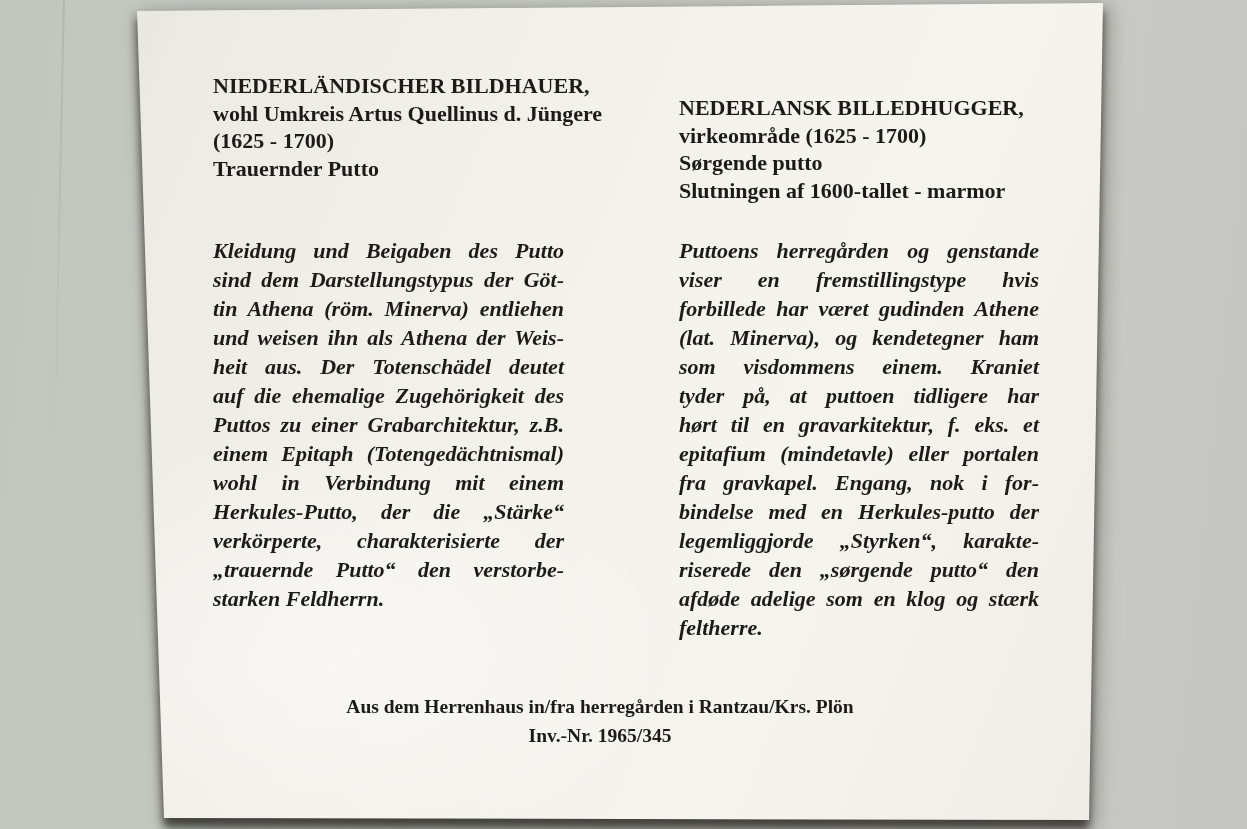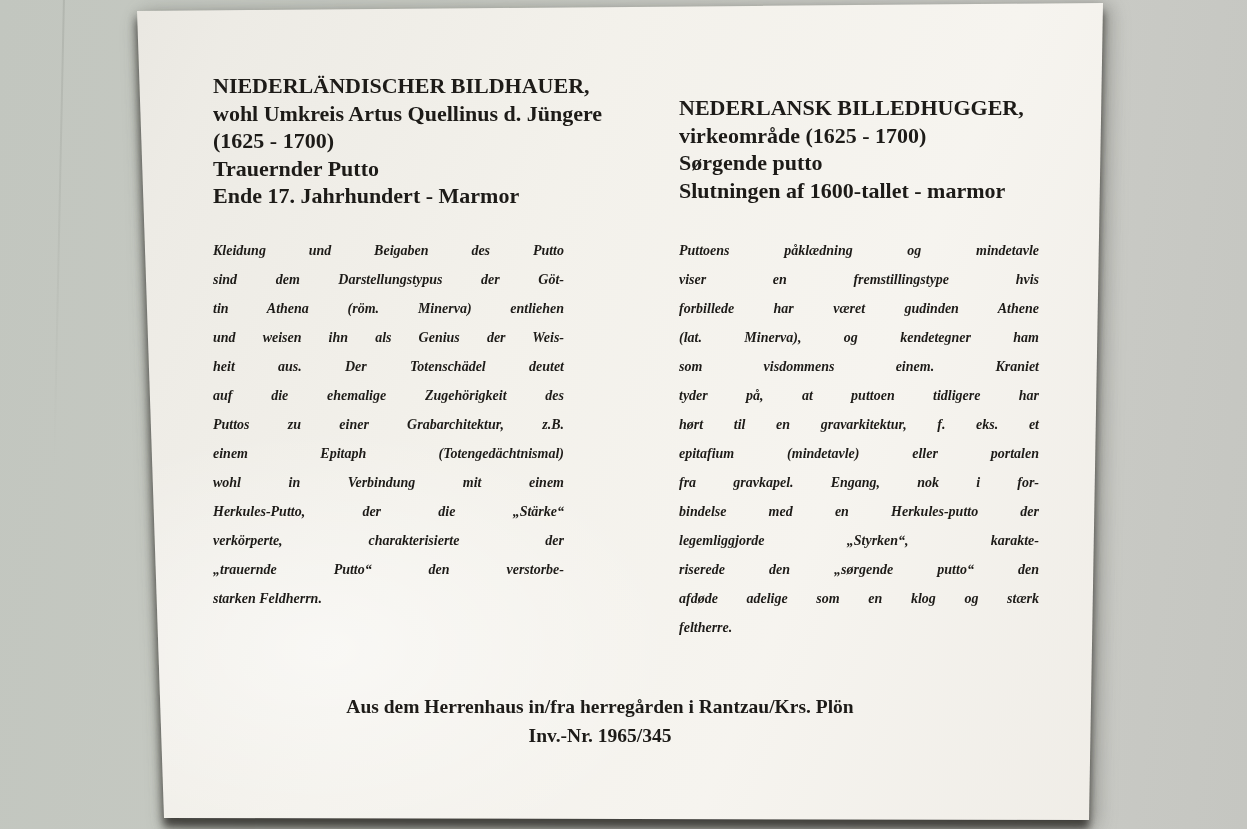--- a/index.html
+++ b/index.html
@@ -39,21 +39,21 @@
   .card {
     position: absolute; inset: 0;
     clip-path: polygon(137px 11px, 1103px 3px, 1089px 820px, 164px 818px);
     background:
       radial-gradient(ellipse 500px 320px at 330px 650px, rgba(255,255,255,0.5), rgba(255,255,255,0) 70%),
       linear-gradient(112deg, #e5e3dd 0%, #edebe5 15%, var(--card-bg) 40%, #f6f4ef 65%, #edeae4 100%);
   }
   .block { position: absolute; }
   .header { font-weight: bold; font-size: 22px; line-height: 27.5px; }
   .header .line { white-space: nowrap; }
-  .body   { font-weight: bold; font-style: italic; font-size: 14px; line-height: 29px; }
+  .body   { font-weight: bold; font-style: italic; font-size: 22px; line-height: 29px; }
   .de.header { left: 213px; top: 72px;  width: 360px; }
   .de.body   { left: 213px; top: 236px; width: 351px; }
   .da.header { left: 679px; top: 70px;  width: 366px; margin-top: 24px; }
   .da.body   { left: 679px; top: 236px; width: 360px; }
   .just { text-align: justify; text-align-last: justify; }
   .footer {
     left: 185px; top: 693px; width: 830px;
     text-align: center; font-weight: bold;
     font-size: 19.5px; line-height: 28.5px;
   }
@@ -63,48 +63,47 @@
 
 <div class="wall">
   <div class="card-wrap">
     <div class="card">
 
       <div class="block header de">
           <div class="line">NIEDERLÄNDISCHER BILDHAUER,</div>
           <div class="line">wohl Umkreis Artus Quellinus d. Jüngere</div>
           <div class="line">(1625 - 1700)</div>
           <div class="line">Trauernder Putto</div>
-          <div class="line">Ende 17. Jahrhundert - Marmor</div>
         </div>
 
       <div class="block body de">
           <div class="line just">Kleidung und Beigaben des Putto</div>
           <div class="line just">sind dem Darstellungstypus der Göt-</div>
           <div class="line just">tin Athena (röm. Minerva) entliehen</div>
-          <div class="line just">und weisen ihn als Genius der Weis-</div>
+          <div class="line just">und weisen ihn als Athena der Weis-</div>
           <div class="line just">heit aus. Der Totenschädel deutet</div>
           <div class="line just">auf die ehemalige Zugehörigkeit des</div>
           <div class="line just">Puttos zu einer Grabarchitektur, z.B.</div>
           <div class="line just">einem Epitaph (Totengedächtnismal)</div>
           <div class="line just">wohl in Verbindung mit einem</div>
           <div class="line just">Herkules-Putto, der die „Stärke“</div>
           <div class="line just">verkörperte, charakterisierte der</div>
           <div class="line just">„trauernde Putto“ den verstorbe-</div>
           <div class="line">starken Feldherrn.</div>
         </div>
 
       <div class="block header da">
           <div class="line">NEDERLANSK BILLEDHUGGER,</div>
           <div class="line">virkeområde (1625 - 1700)</div>
           <div class="line">Sørgende putto</div>
           <div class="line">Slutningen af 1600-tallet - marmor</div>
         </div>
 
       <div class="block body da">
-          <div class="line just">Puttoens påklædning og mindetavle</div>
+          <div class="line just">Puttoens herregården og genstande</div>
           <div class="line just">viser en fremstillingstype hvis</div>
           <div class="line just">forbillede har været gudinden Athene</div>
           <div class="line just">(lat. Minerva), og kendetegner ham</div>
           <div class="line just">som visdommens einem. Kraniet</div>
           <div class="line just">tyder på, at puttoen tidligere har</div>
           <div class="line just">hørt til en gravarkitektur, f. eks. et</div>
           <div class="line just">epitafium (mindetavle) eller portalen</div>
           <div class="line just">fra gravkapel. Engang, nok i for-</div>
           <div class="line just">bindelse med en Herkules-putto der</div>
           <div class="line just">legemliggjorde „Styrken“, karakte-</div>

